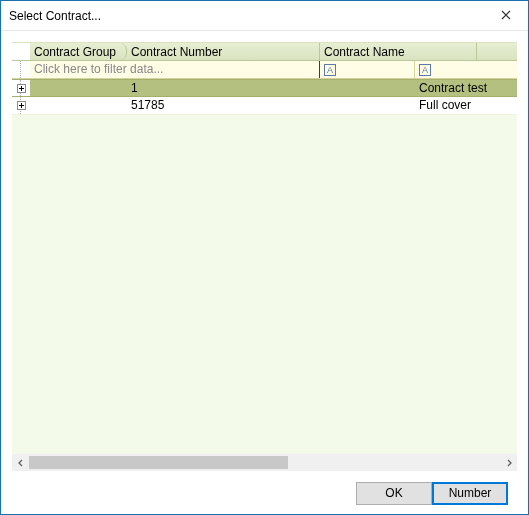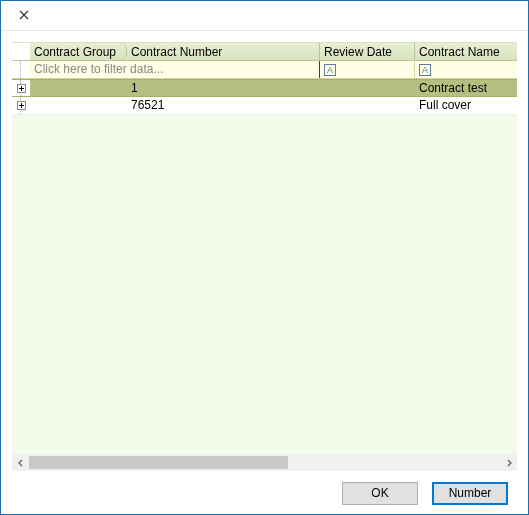--- a/index.html
+++ b/index.html
@@ -175,21 +175,21 @@
     background: #c8c8c8;
     border-radius: 0;
   }
 
   
   .buttons {
     height: 42px;
     display: flex;
     align-items: center;
     justify-content: flex-end;
-    gap: 14px;
+    gap: 0;
     padding: 0 10px;
   }
   .btn {
     min-width: 76px;
     height: 23px;
     border: 1px solid #adadad;
     background: #e1e1e1;
     font-size: 12px;
     cursor: default;
     display: flex; align-items: center; justify-content: center;
@@ -201,39 +201,39 @@
     outline-offset: -2px;
     background: #e1e1e1;
   }
 </style>
 </head>
 <body>
 
 <div class="window">
 
   <div class="titlebar">
+    <div class="title">Select Contract...</div>
     <div class="close">
       <span>
         <svg viewBox="0 0 10 10">
             <path d="M1 1 L9 9 M9 1 L1 9" stroke="currentColor" stroke-width="1.2" fill="none"></path>
           </svg>
       </span>
     </div>
   </div>
 
   <div class="client">
 
     <div class="grid-wrap">
       <div class="grid">
 
         <div class="row hdr">
           <div class="expand-col"></div>
           <div class="col c-group">Contract Group</div>
           <div class="col c-number">Contract Number</div>
-          <div class="col c-review">Review Date</div>
           <div class="col c-name">Contract Name</div>
         </div>
 
         <div class="row filter">
           <div class="expand-col">
             <div class="tree-line"></div>
           </div>
           <div class="merged">Click here to filter data...</div>
           <div class="col c-review">
             <span class="filter-icon">A</span>
@@ -253,21 +253,21 @@
           <div class="col c-review"></div>
           <div class="col c-name">Contract test</div>
         </div>
 
         <div class="row datarow normal">
           <div class="expand-col">
             <div class="tree-line"></div>
             <div class="expand-btn"></div>
           </div>
           <div class="col c-group"></div>
-          <div class="col c-number">76521</div>
+          <div class="col c-number">51785</div>
           <div class="col c-review"></div>
           <div class="col c-name">Full cover</div>
         </div>
 
       </div>
 
       <div class="hscroll">
         <div class="arrow">
           <span>
             <svg width="8" height="8" viewBox="0 0 8 8">

